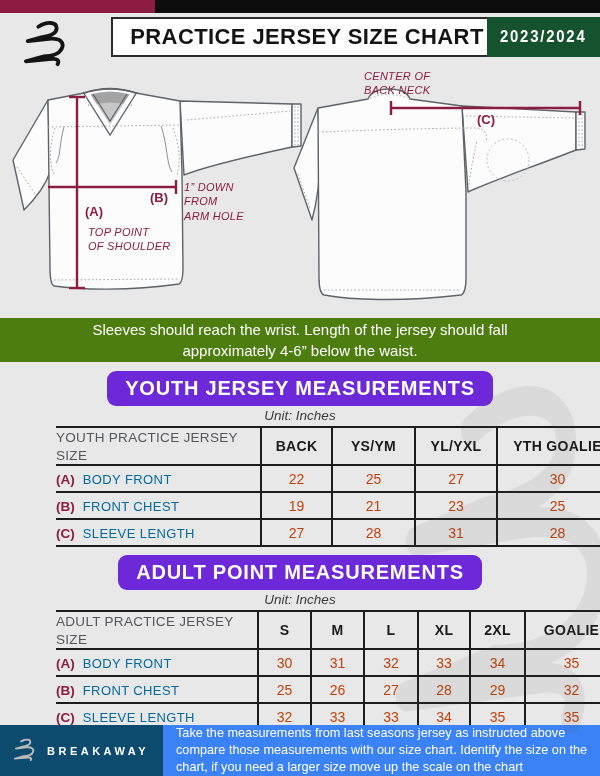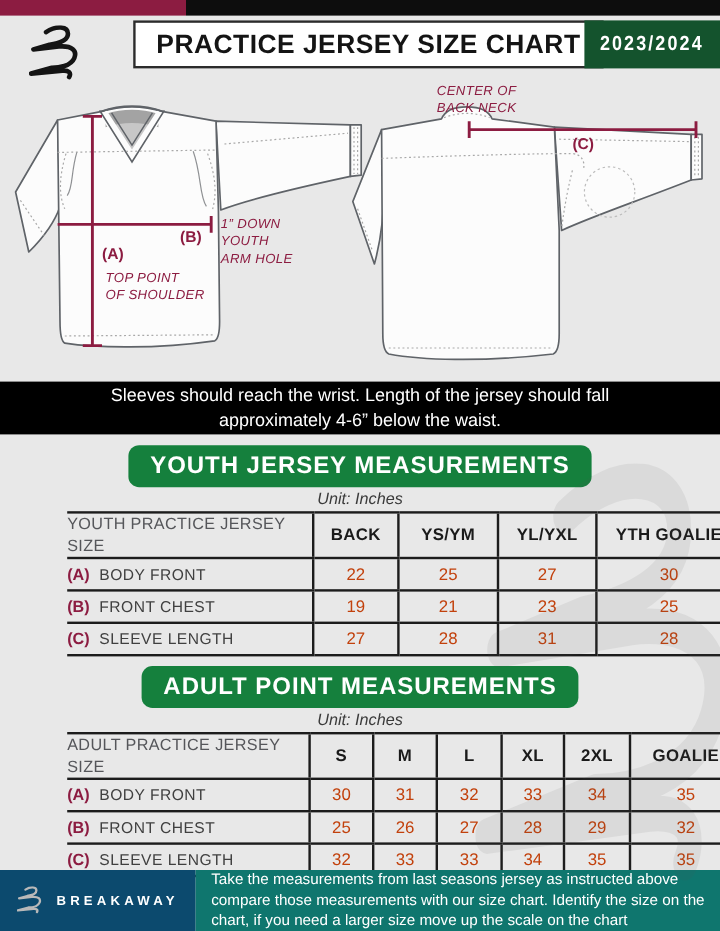--- a/index.html
+++ b/index.html
@@ -32,58 +32,58 @@
     transform:scaleX(.88);white-space:nowrap;
   }
 
   
   .diagram{position:relative;height:250px}
   .diagram svg{position:absolute;left:0;top:0}
   .ann{position:absolute;color:#8C1C41;font-size:11px;font-style:italic;line-height:1.3;letter-spacing:.3px;white-space:nowrap}
   .ann-key{position:absolute;color:#8C1C41;font-size:13px;font-weight:800;font-style:normal}
 
   .note-banner{
-    height:44px;background:#000000;color:#ffffff;
+    height:44px;background:#4d7c0f;color:#ffffff;
     display:flex;align-items:center;justify-content:center;text-align:center;
   }
   .note-banner span{font-size:15px;line-height:1.4;max-width:480px;display:block}
 
   
   .section-banner{
-    margin:9px auto 0;width:fit-content;background:#15803d;border-radius:9px;
+    margin:9px auto 0;width:fit-content;background:#6d28d9;border-radius:9px;
     padding:6px 18px;color:#ffffff;
   }
   .section-banner span{font-size:20px;font-weight:800;letter-spacing:.8px;white-space:nowrap}
   .unit-label{
     text-align:center;font-style:italic;font-weight:500;
     font-size:13.5px;color:#3a3a3a;margin:2px 0 3px;
   }
 
   
   table.size{border-collapse:collapse;margin-left:56px;width:561px;table-layout:fixed}
   table.size td{
     height:25px;padding:0;
     border-top:2px solid #1c1c1c;border-bottom:2px solid #1c1c1c;
     background:transparent;
   }
   table.size td.vcell{border-left:2px solid #1c1c1c;text-align:center}
   td.first-col{text-align:left;padding-left:10px}
   .first-h{color:#55565a;font-size:13.5px;letter-spacing:.3px}
   .col-h{font-weight:700;font-size:14px;color:#1a1a1a;letter-spacing:.3px}
   .row-key{color:#8C1C41;font-weight:800;font-size:13.5px;margin-right:8px}
-  .row-lbl{color:#404040;font-size:13px;letter-spacing:.4px}
+  .row-lbl{color:#0369a1;font-size:13px;letter-spacing:.4px}
   .val{color:#c2410c;font-size:14px}
 
   
   footer{position:absolute;left:0;bottom:0;width:600px;height:51px;display:flex;z-index:4}
   .brand-box{width:163px;background:#0c4a6e;display:flex;align-items:center;justify-content:center;gap:9px}
   .brand-box .logo-footer{width:24px;height:29px;color:#b9b9b9}
   .brand-box span{color:#ffffff;font-size:11px;font-weight:700;letter-spacing:3.5px}
   .foot-note{
-    flex:1;background:#0f766e;color:#ffffff;display:flex;align-items:center;
+    flex:1;background:#3b82f6;color:#ffffff;display:flex;align-items:center;
     padding:4px 12px 4px 13px;
   }
   .foot-note span{font-size:12.7px;line-height:1.32}
 
   
   .watermark{
     position:absolute;left:396px;top:386px;width:250px;height:370px;
     color:#555555;opacity:.09;z-index:6;pointer-events:none;
   }
   .jersey-line{stroke:#5f6368;stroke-width:1.4;fill:#FCFCFC;stroke-linejoin:round}
@@ -191,21 +191,21 @@
   </svg>
 
   <div class="ann-key" style="left:85px;top:136px">(A)</div>
   <div class="ann" style="left:88px;top:157px">
     <div>TOP POINT</div>
     <div>OF SHOULDER</div>
   </div>
   <div class="ann-key" style="left:150px;top:122px">(B)</div>
   <div class="ann" style="left:184px;top:112px">
     <div>1” DOWN</div>
-    <div>YOUTH</div>
+    <div>FROM</div>
     <div>ARM HOLE</div>
   </div>
   <div class="ann-key" style="left:477px;top:44px">(C)</div>
   <div class="ann" style="left:364px;top:1px">
     <div>CENTER OF</div>
     <div>BACK NECK</div>
   </div>
 </div>
 
 <div class="note-banner">

